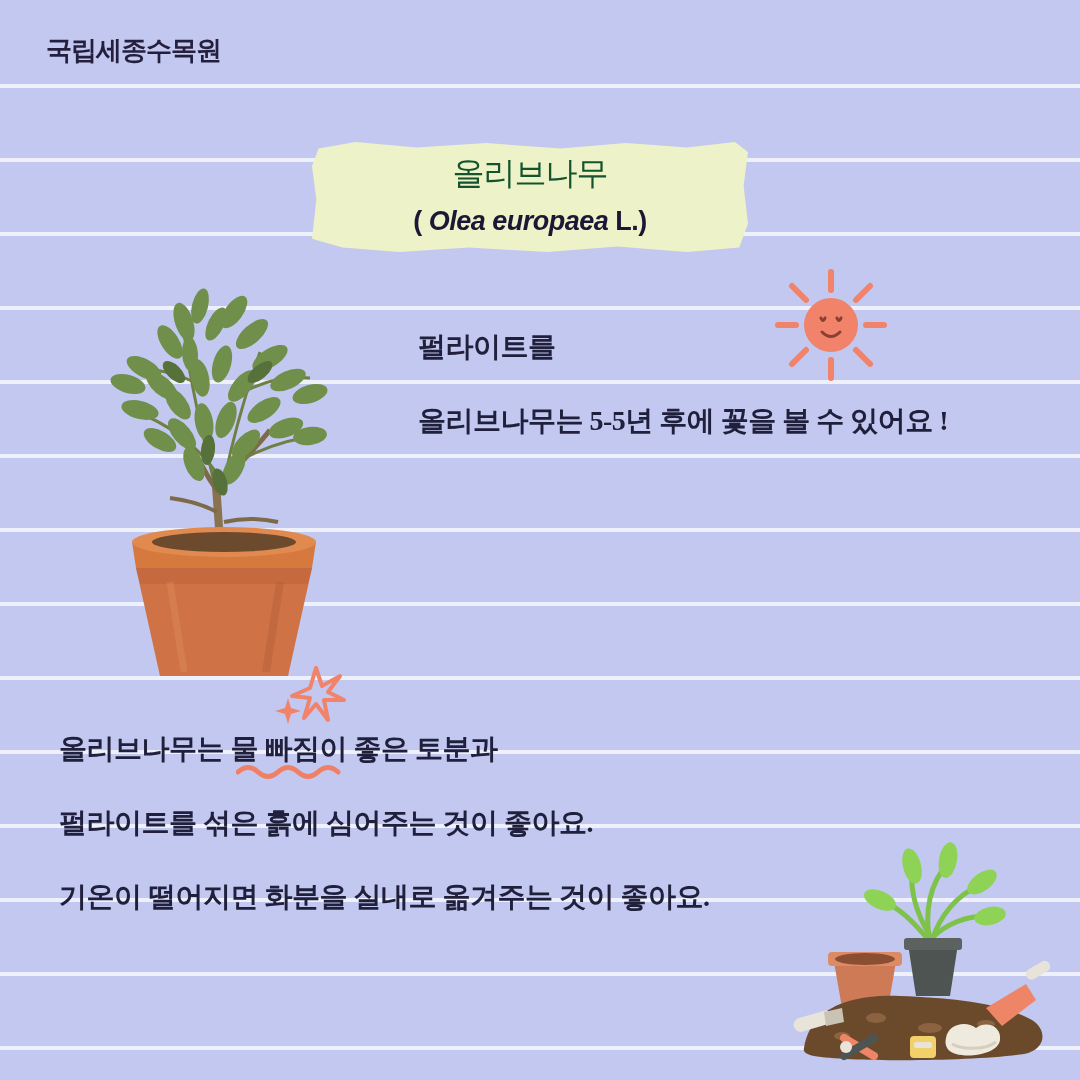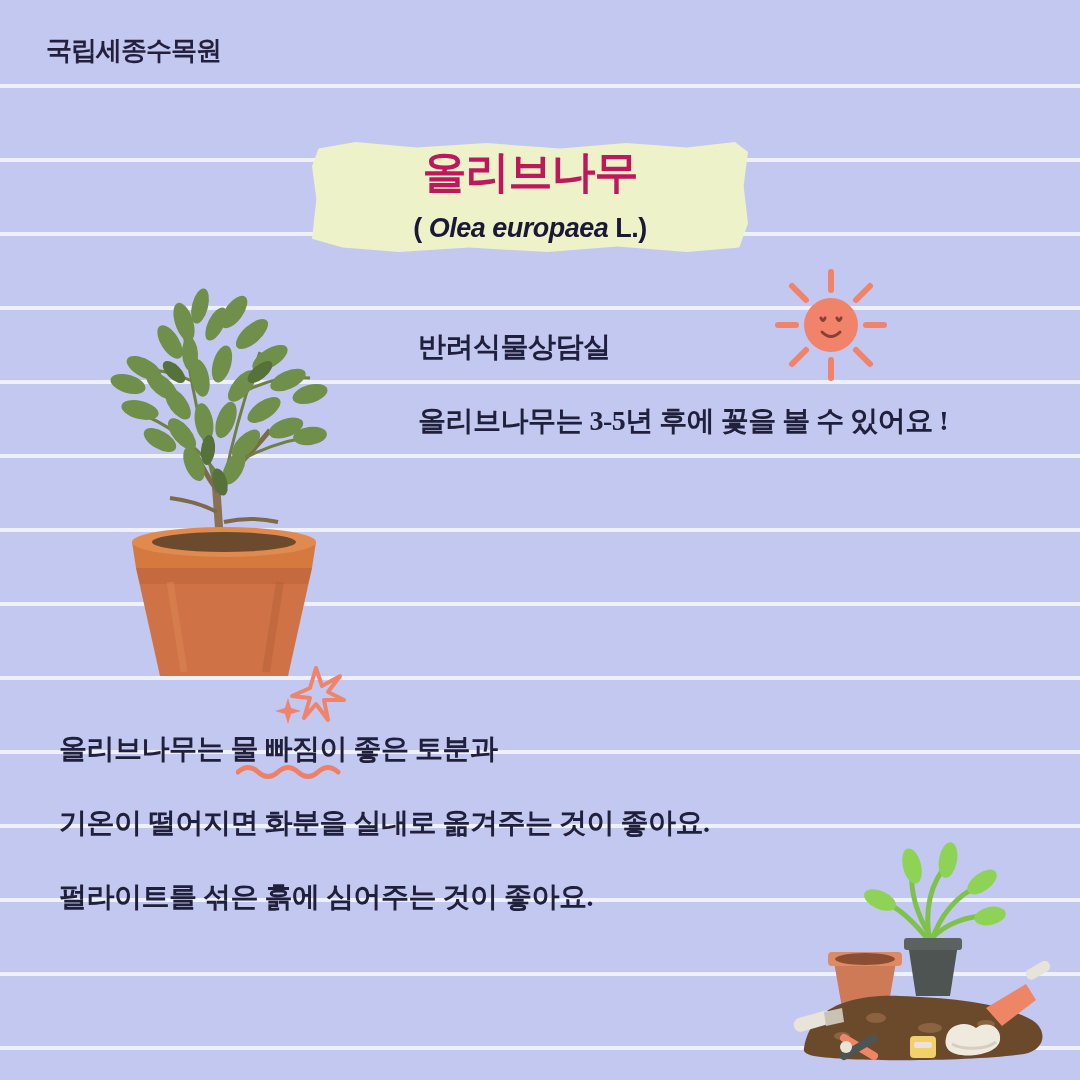--- a/index.html
+++ b/index.html
@@ -73,23 +73,23 @@
   .title-band .tb-inner {
     position: absolute;
     inset: 0;
     display: flex;
     flex-direction: column;
     align-items: center;
     justify-content: center;
   }
   .plant-name {
     font-family: "Liberation Serif", serif;
-    font-weight: bold;
-    font-size: 44px;
-    color: #be185d;
+    font-weight: normal;
+    font-size: 32px;
+    color: #14532d;
     line-height: 1.05;
     letter-spacing: -1px;
   }
   .plant-latin {
     font-family: "Liberation Sans", sans-serif;
     font-weight: bold;
     font-size: 27px;
     color: #1b1836;
     margin-top: 16px;
     letter-spacing: -0.5px;
@@ -275,35 +275,35 @@
       </g>
       <g stroke="#8a3f34" stroke-width="3" stroke-linecap="round" fill="none">
         <path d="M53 56 q2 5 4 0"></path>
         <path d="M69 56 q2 5 4 0"></path>
         <path d="M54 70 q9 9 18 0"></path>
       </g>
     </svg>
   </div>
 
   <div class="body-text">
-    <div class="line">반려식물상담실</div>
-    <div class="line">올리브나무는 3-5년 후에 꽃을 볼 수 있어요 !</div>
+    <div class="line">펄라이트를</div>
+    <div class="line">올리브나무는 5-5년 후에 꽃을 볼 수 있어요 !</div>
   </div>
 
   <div class="stars">
     <svg viewBox="0 0 90 66" width="90" height="66">
       <path d="M44 4 L50 22 L68 12 L56 28 L72 36 L52 36 L56 56 L44 40 L32 54 L38 34 L20 32 L38 24 Z" fill="none" stroke="#f0836a" stroke-width="4" stroke-linejoin="round"></path>
       <path d="M16 34 l3 10 l10 3 l-10 3 l-3 10 l-3 -10 l-10 -3 l10 -3 Z" fill="#f0836a"></path>
     </svg>
   </div>
 
   <div class="bottom-text">
     <div class="line">올리브나무는 물 빠짐이 좋은 토분과</div>
+    <div class="line">펄라이트를 섞은 흙에 심어주는 것이 좋아요.</div>
     <div class="line">기온이 떨어지면 화분을 실내로 옮겨주는 것이 좋아요.</div>
-    <div class="line">펄라이트를 섞은 흙에 심어주는 것이 좋아요.</div>
   </div>
 
   <div class="squiggle">
     <svg viewBox="0 0 120 18" width="120" height="18">
       <path d="M2 10 q10 -9 20 0 t20 0 t20 0 t20 0 t20 0" fill="none" stroke="#ef8066" stroke-width="5" stroke-linecap="round"></path>
     </svg>
   </div>
 
   <div class="garden-illo">
     <svg viewBox="0 0 280 250" width="280" height="250">

